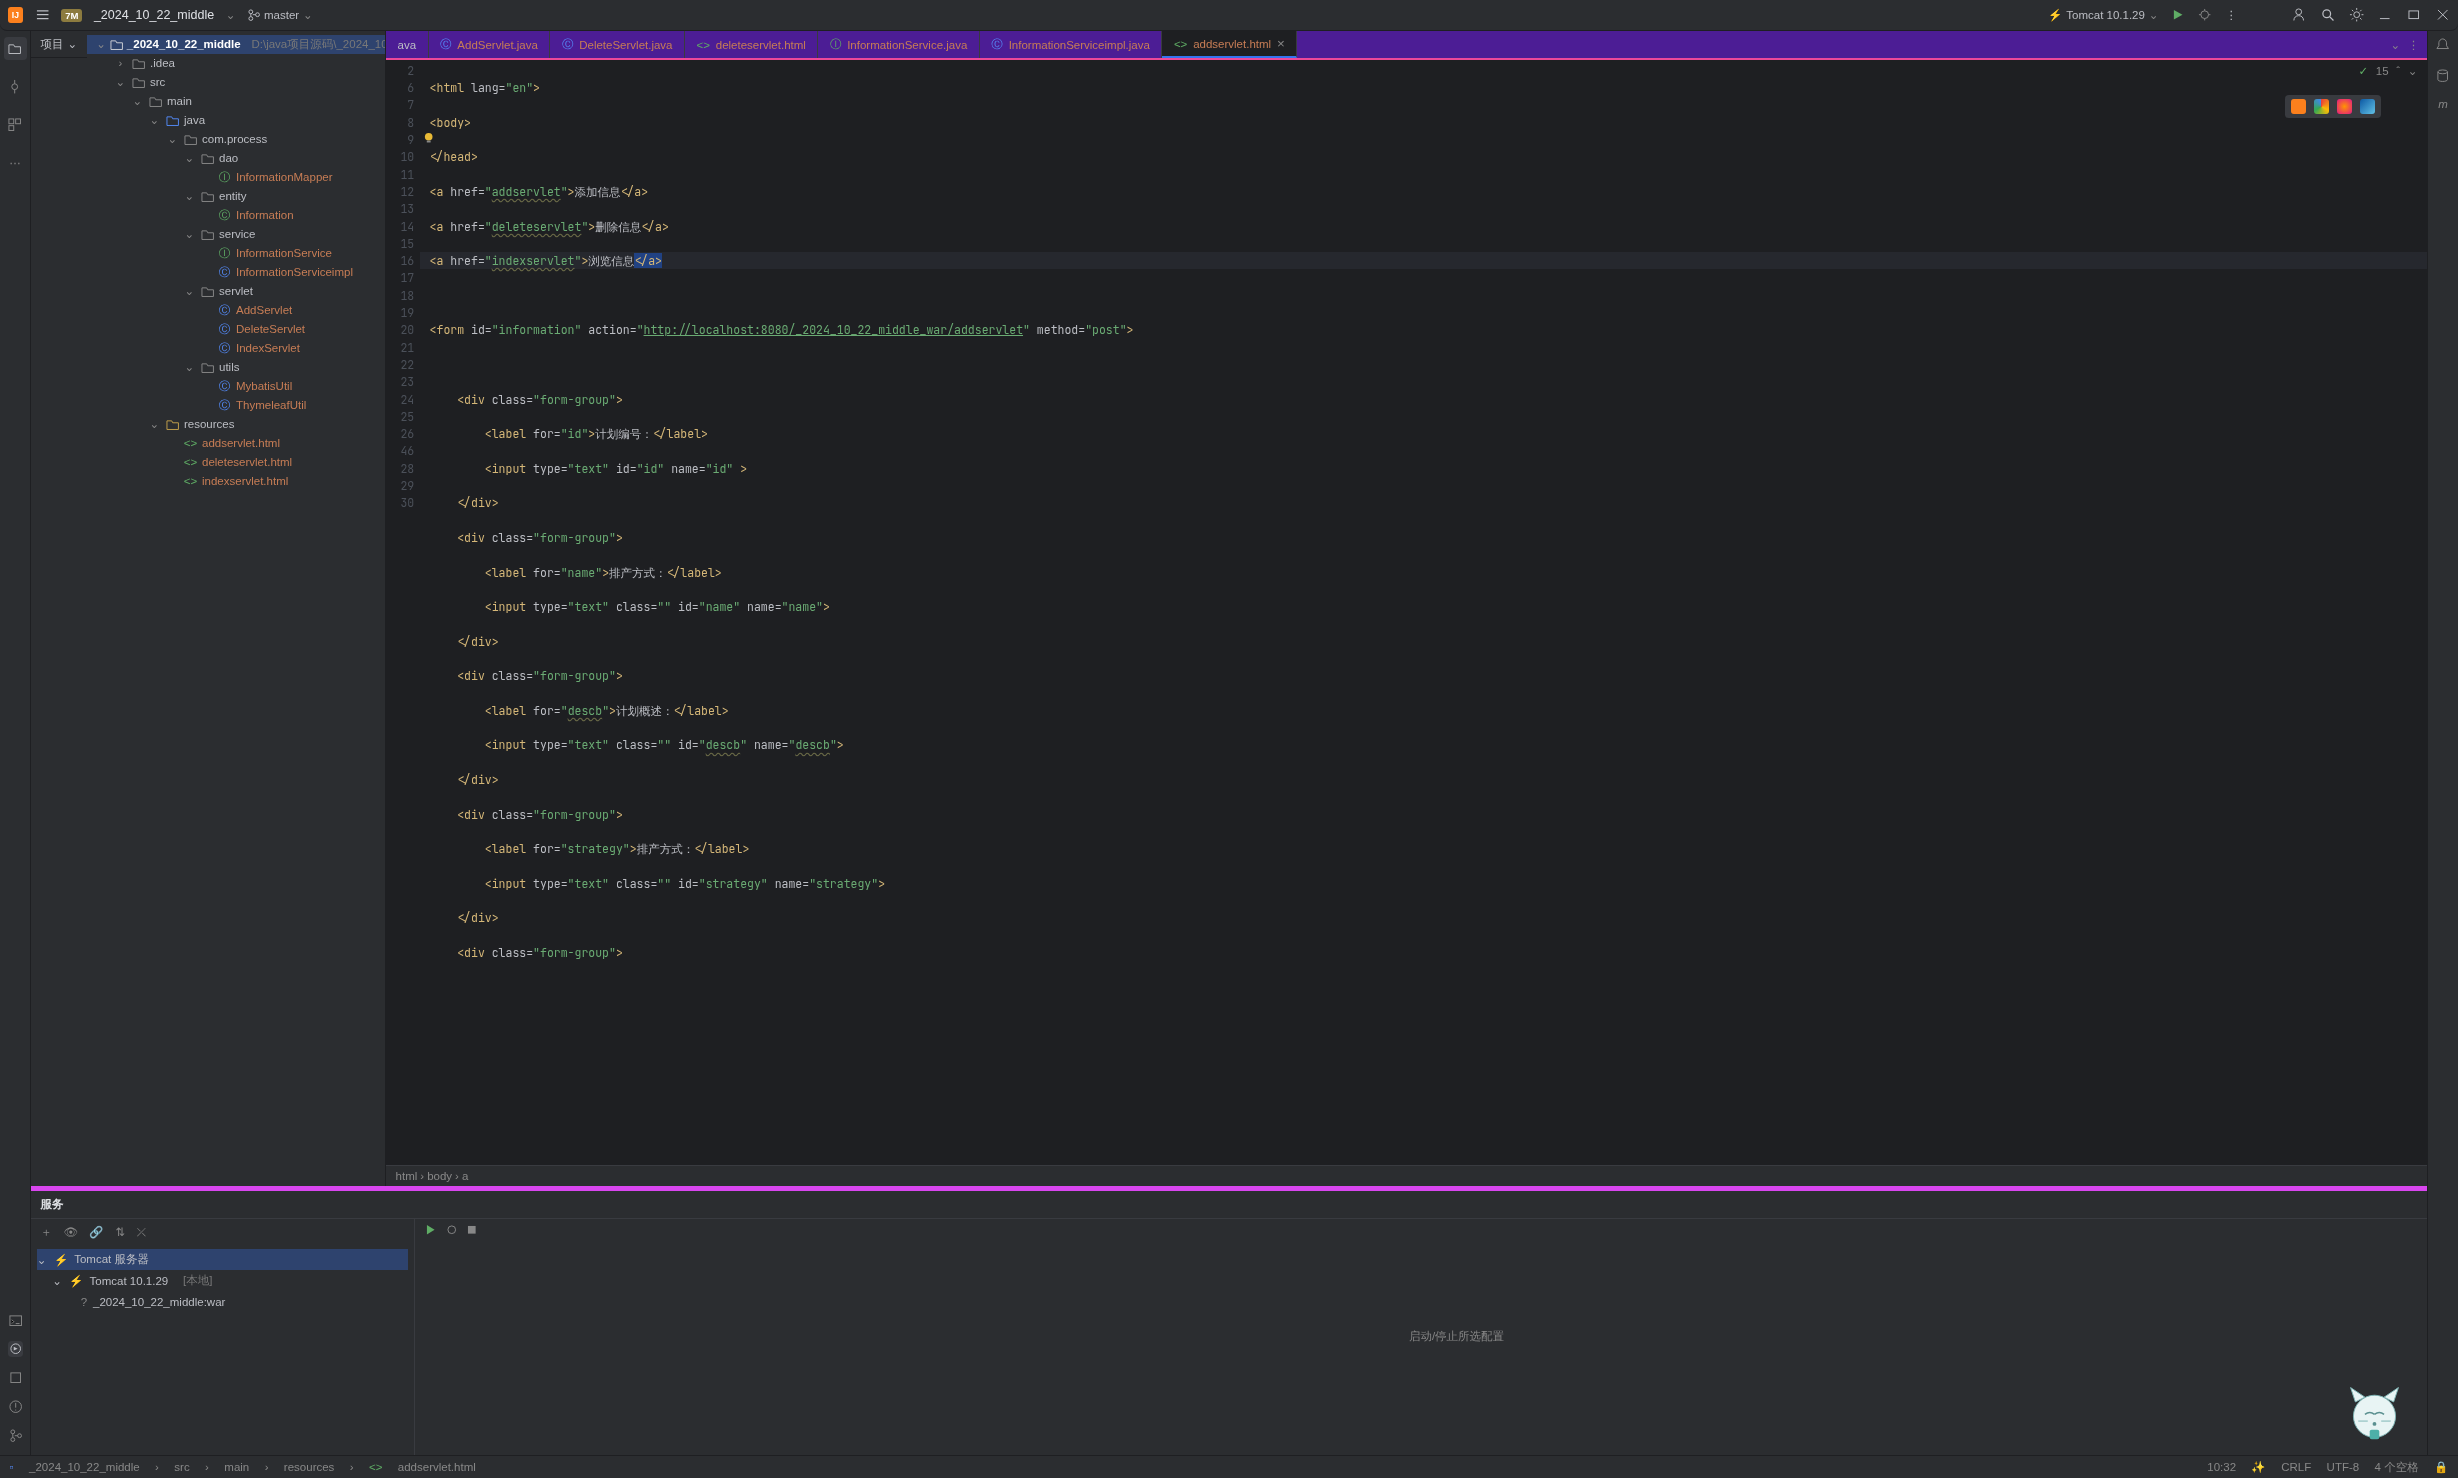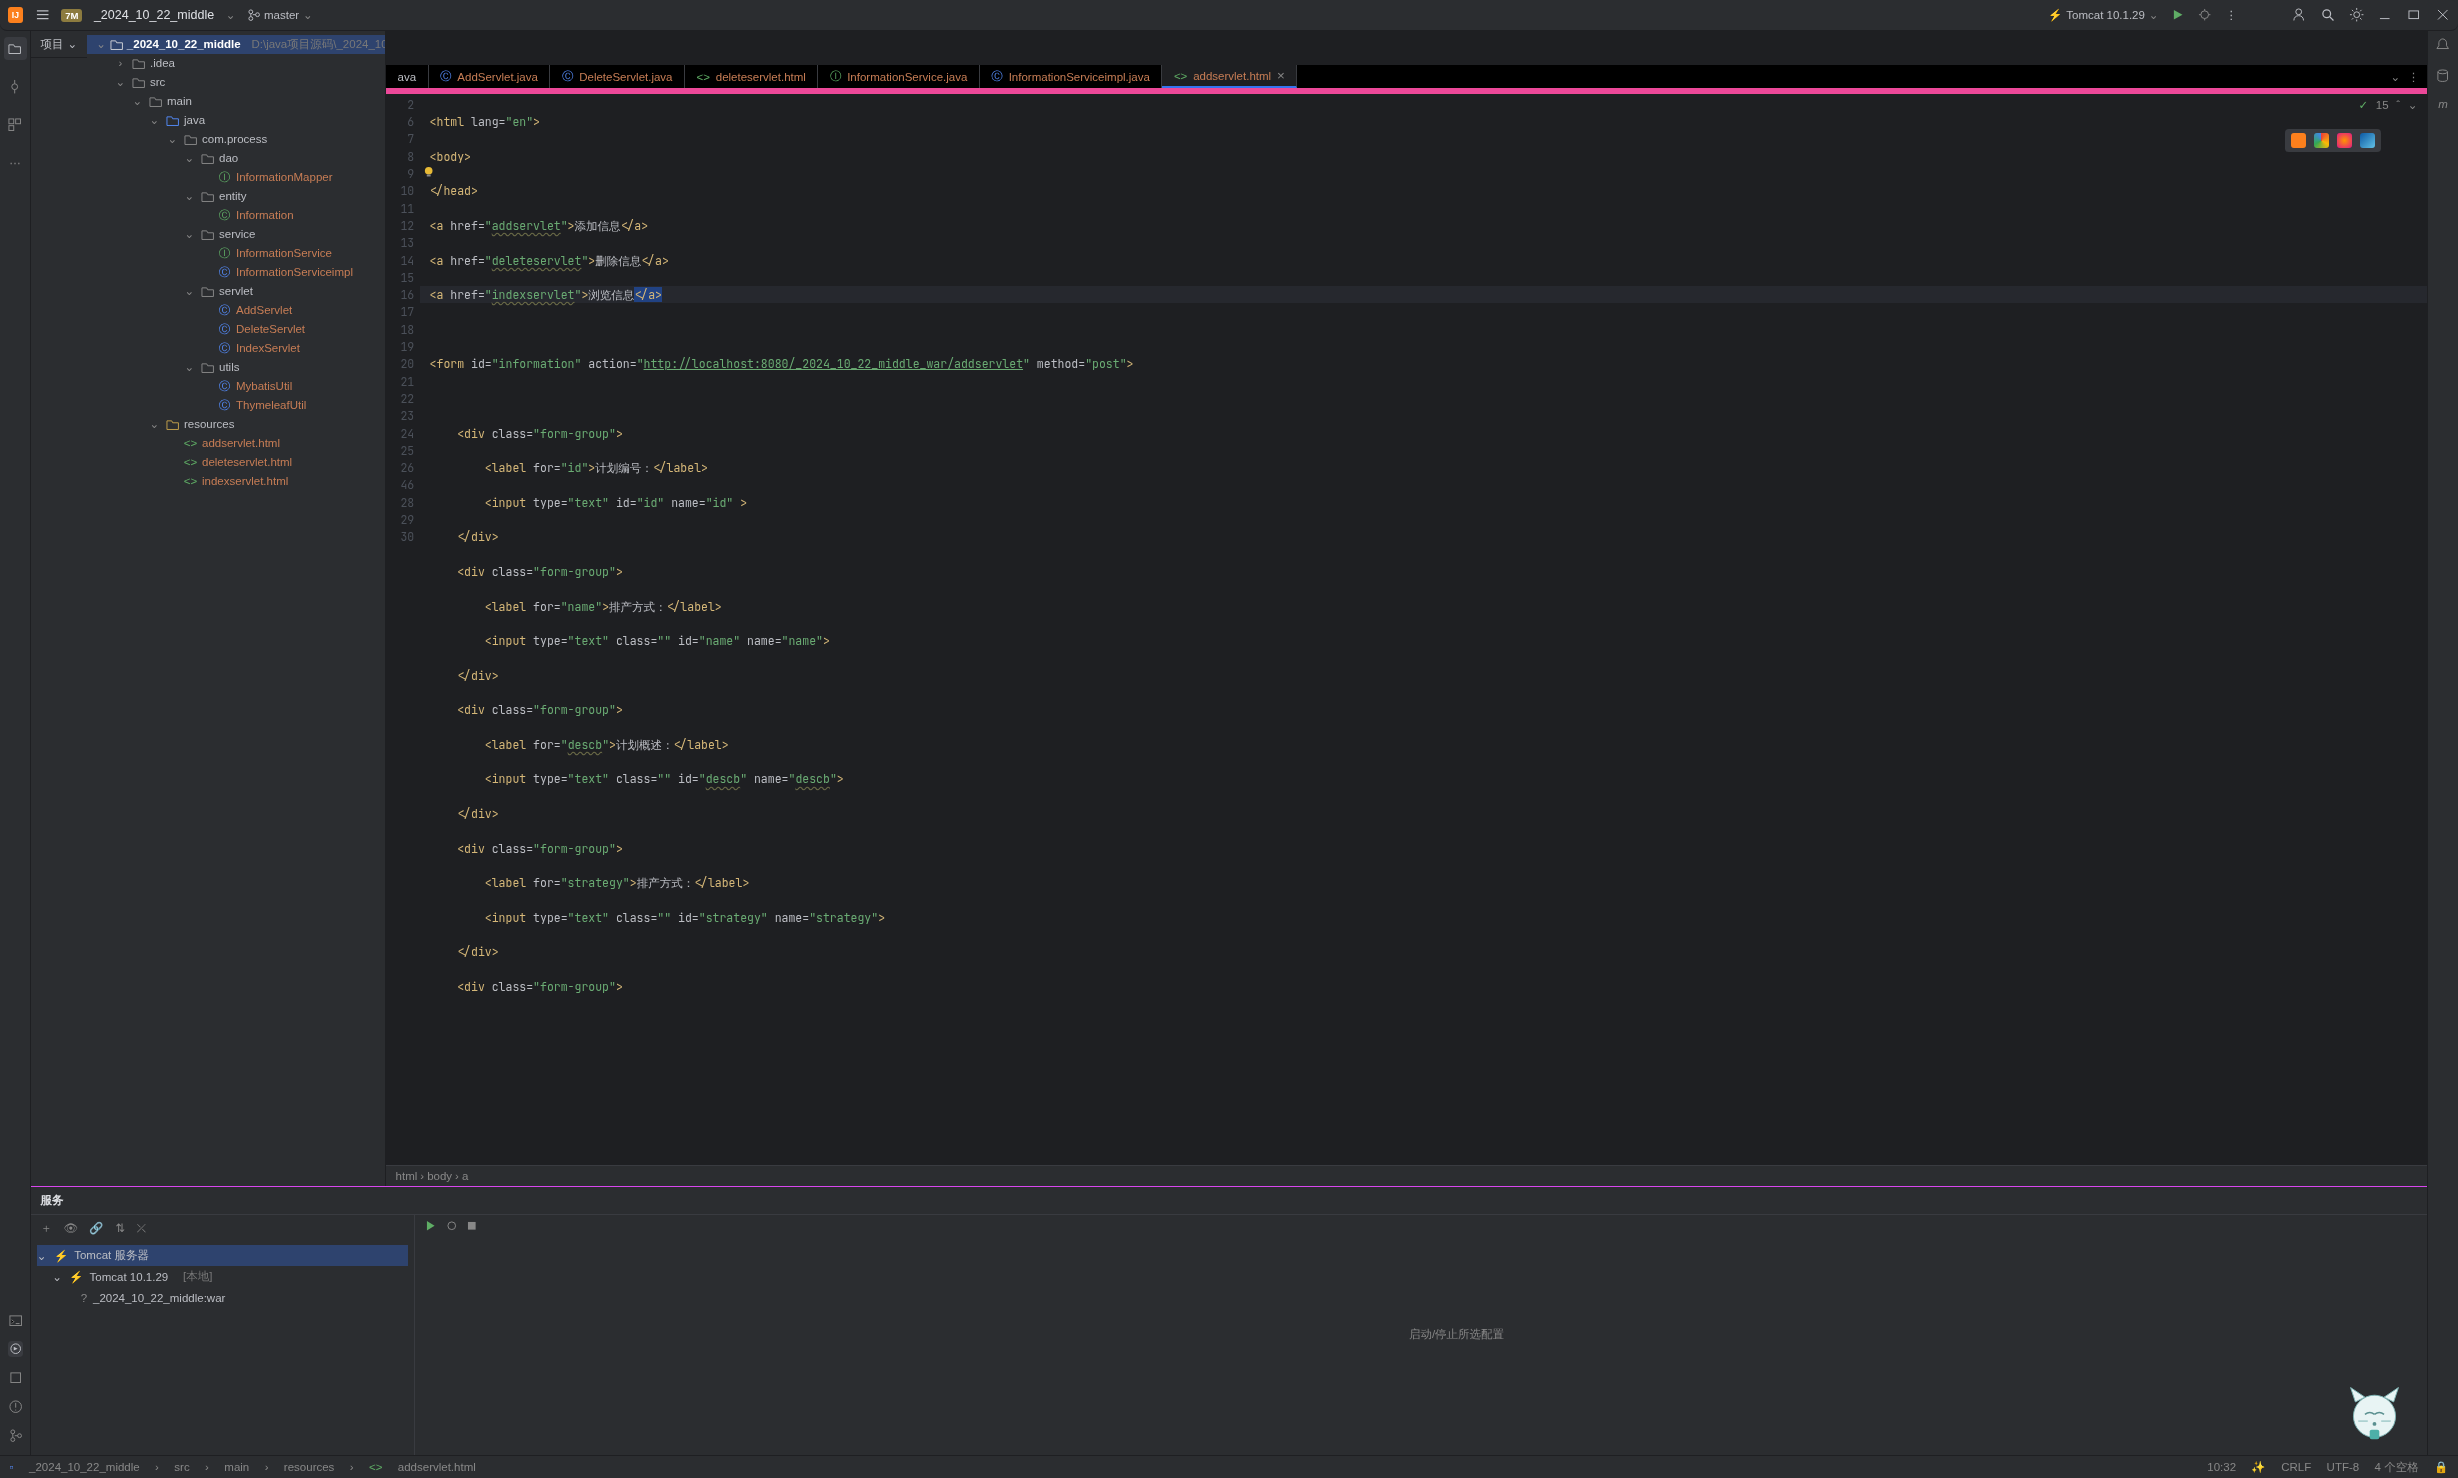--- a/index.html
+++ b/index.html
@@ -25,40 +25,40 @@
 .sidebar-header{height:27px;display:flex;align-items:center;padding:0 9.6px;gap:3.8px;background:#2b2d30;border-bottom:1px solid #1e1f22;}
 .tree{flex:1;overflow:auto;padding-top:3.8px;}
 .tree-row{display:flex;align-items:center;height:19px;gap:3.8px;white-space:nowrap;}
 .tree-row.sel{background:#2e436e;}
 .tree-row .exp{width:13.4px;display:flex;justify-content:center;color:#888;}
 .tree-row .ficon{width:15.4px;display:flex;justify-content:center;}
 .tree-row .label{color:#bcbec4;}
 .tree-row.sel .label{color:#fff;}
 .dim{color:#787878;}
 .editor{flex:1;background:#1e1f22;display:flex;flex-direction:column;overflow:hidden;}
-.tabs{height:29px;display:flex;align-items:stretch;border-bottom:6px solid #ec4899;background:#000000;overflow:hidden;margin-top:34px;}
+.tabs{height:29px;display:flex;align-items:stretch;border-bottom:2px solid #ec4899;background:#4c1d95;overflow:hidden;}
 .tab{display:flex;align-items:center;gap:5.8px;padding:0 11.5px;color:#bcbec4;border-right:1px solid #393b40;white-space:nowrap;}
 .tab.active{border-bottom:2.9px solid #3574f0;background:#1e1f22;}
 .tab .close{color:#888;font-size:13.4px;}
 .tab-actions{display:flex;align-items:center;gap:7.7px;padding:0 7.7px;color:#888;}
 .editor-body{flex:1;display:flex;overflow:hidden;position:relative;}
 .gutter{width:34px;background:#1e1f22;text-align:right;padding:1.9px 5.8px 0 0;font-family:"JetBrains Mono",Consolas,monospace;font-size:11.5px;line-height:17.3px;color:#4b5059;}
 .code{flex:1;font-family:"JetBrains Mono",Consolas,monospace;font-size:11.5px;line-height:17.3px;padding-top:1.9px;white-space:pre;overflow:auto;}
 .code .ln{height:17.3px;padding-left:9.6px;}
 .code .ln.hl{background:#26282e;}
 .code .tag{color:#d5b778;}
 .code .attr{color:#bcbec4;}
 .code .val{color:#6aab73;}
 .code .txt{color:#bcbec4;}
 .code .u{text-decoration:underline wavy #6b6b47;text-underline-offset:1.9px;}
 .editor-tr{position:absolute;top:3.8px;right:9.6px;display:flex;gap:7.7px;align-items:center;color:#888;}
 .browser-icons{position:absolute;top:35px;right:46px;background:#393b40;padding:3.8px 5.8px;border-radius:3.8px;display:flex;gap:7.7px;}
 .bi{width:15.4px;height:15.4px;border-radius:2.9px;}
 .breadcrumb{height:21px;display:flex;align-items:center;padding:0 9.6px;gap:3px;color:#888;background:#2b2d30;border-top:1px solid #393b40;}
-.services{height:269px;border-top:1px solid #d946ef;background:#2b2d30;display:flex;flex-direction:column;}
+.services{height:269px;border-top:5px solid #d946ef;background:#2b2d30;display:flex;flex-direction:column;}
 .services-title{padding:5.8px 9.6px;font-weight:600;color:#dfe1e5;}
 .services-body{flex:1;display:flex;border-top:1px solid #393b40;}
 .services-left{width:384px;border-right:1px solid #393b40;display:flex;flex-direction:column;}
 .services-tb{height:27px;display:flex;align-items:center;gap:11.5px;padding:0 9.6px;color:#888;}
 .services-tree{flex:1;padding:3.8px 5.8px;}
 .srow{display:flex;align-items:center;height:21px;gap:5.8px;}
 .srow.sel{background:#2e436e;}
 .services-right{flex:1;display:flex;flex-direction:row;position:relative;}
 .services-rtb{height:23px;display:flex;align-items:center;gap:9.6px;padding:0 9.6px;color:#888;}
 .services-msg{flex:1;display:flex;align-items:center;justify-content:center;color:#888;}

